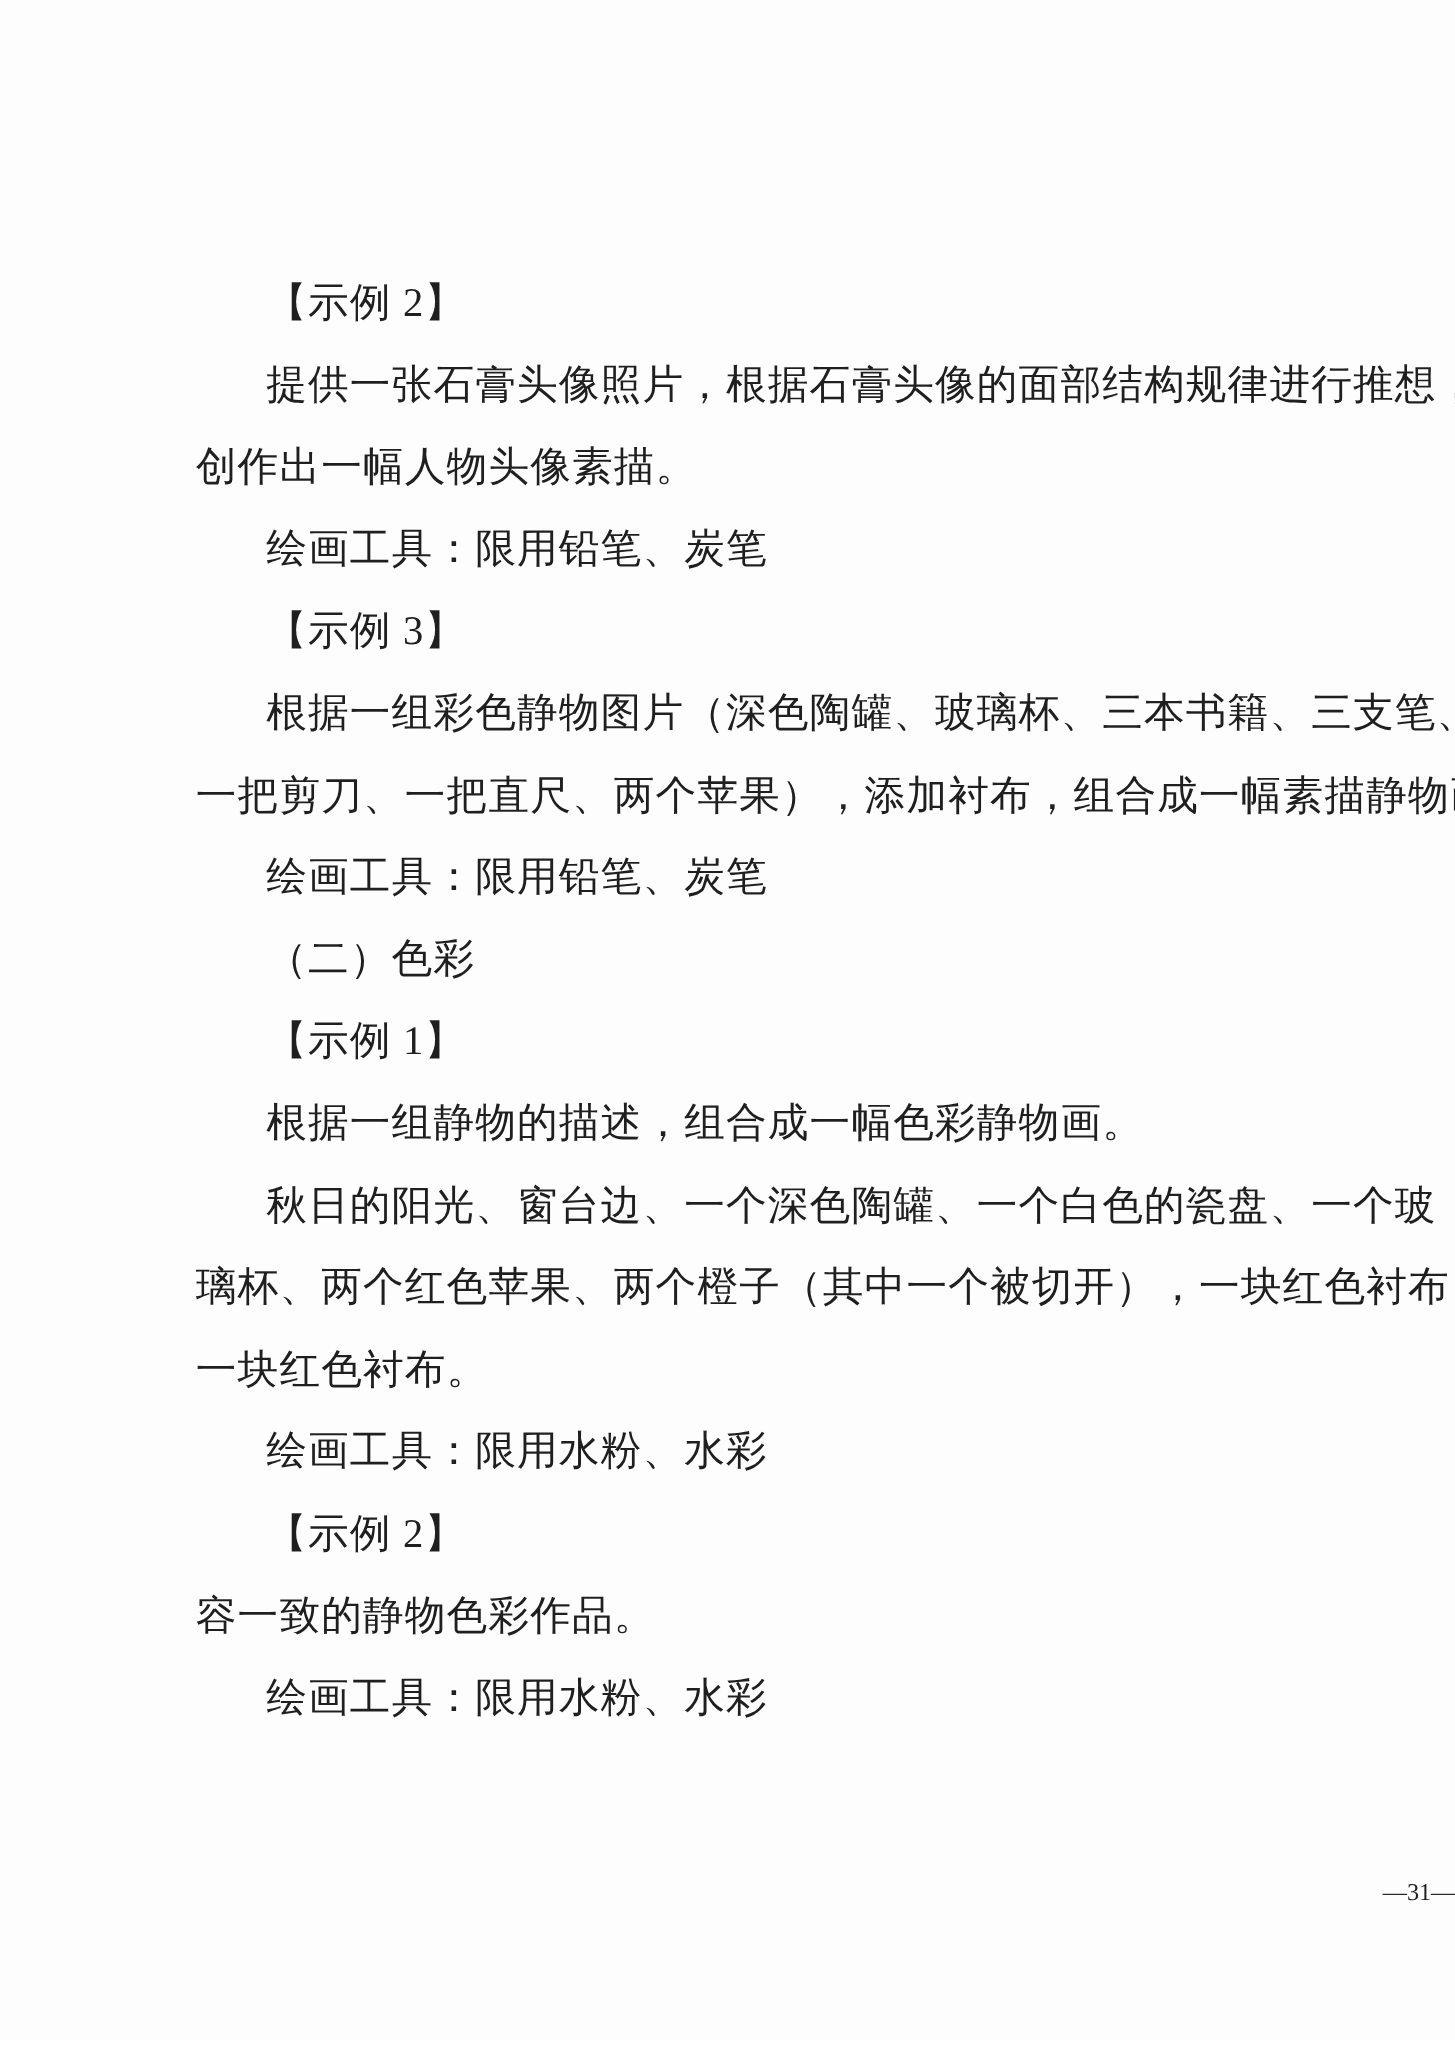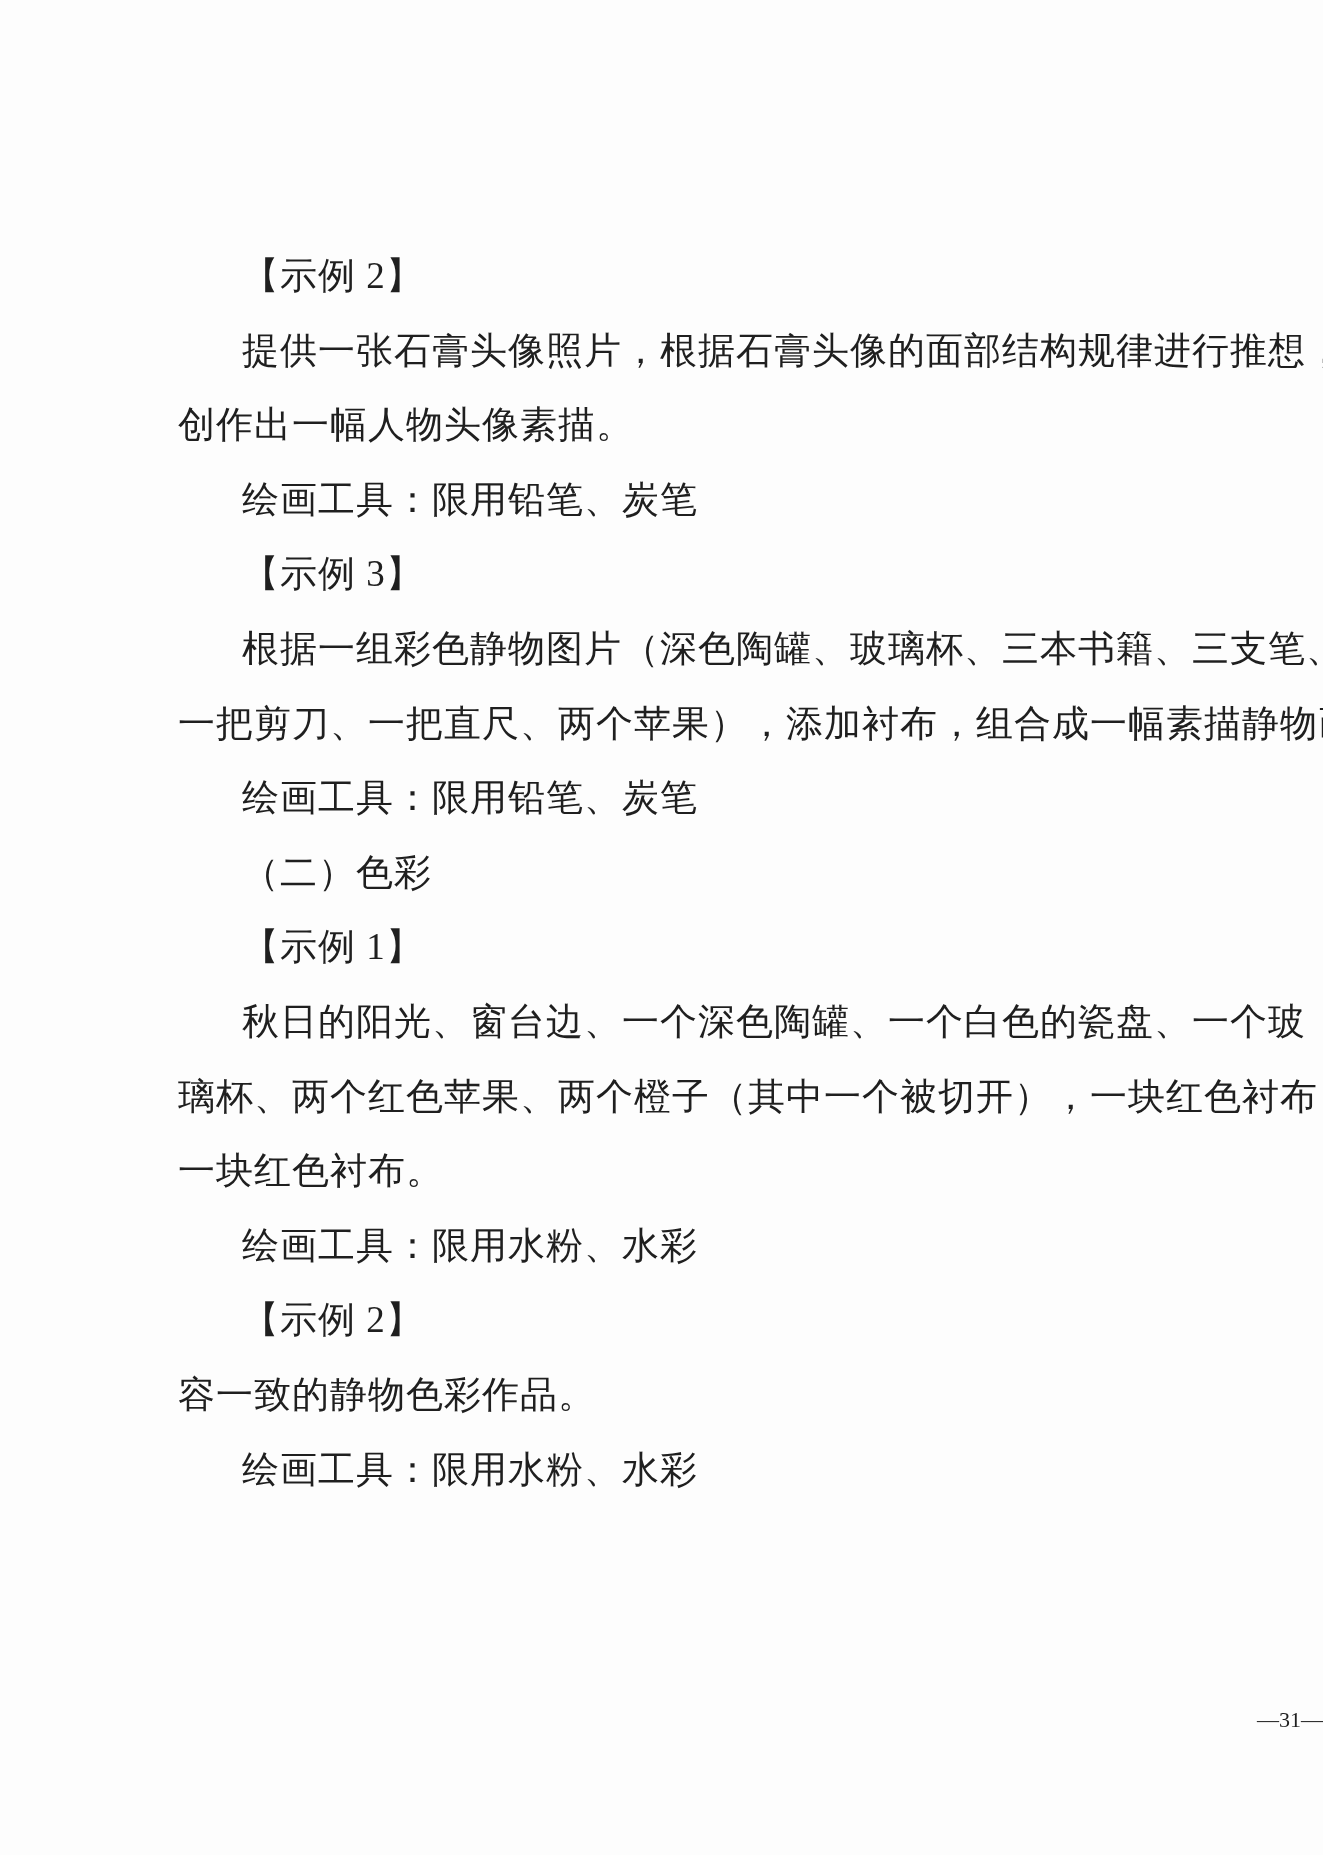--- a/index.html
+++ b/index.html
@@ -64,20 +64,21 @@
 
     <div class="line indent">根据一组彩色静物图片（深色陶罐、玻璃杯、三本书籍、三支笔、</div>
     <div class="line">一把剪刀、一把直尺、两个苹果），添加衬布，组合成一幅素描静物画。</div>
 
     <div class="line indent">绘画工具：限用铅笔、炭笔</div>
 
     <div class="line indent bold">（二）色彩</div>
 
     <div class="line indent">【示例 1】</div>
 
+    <div class="line indent">根据一组静物的描述，组合成一幅色彩静物画。</div>
 
     <div class="line indent">秋日的阳光、窗台边、一个深色陶罐、一个白色的瓷盘、一个玻</div>
     <div class="line">璃杯、两个红色苹果、两个橙子（其中一个被切开），一块红色衬布，</div>
     <div class="line">一块红色衬布。</div>
 
     <div class="line indent">绘画工具：限用水粉、水彩</div>
 
     <div class="line indent">【示例 2】</div>
 
     <div class="line">容一致的静物色彩作品。</div>

